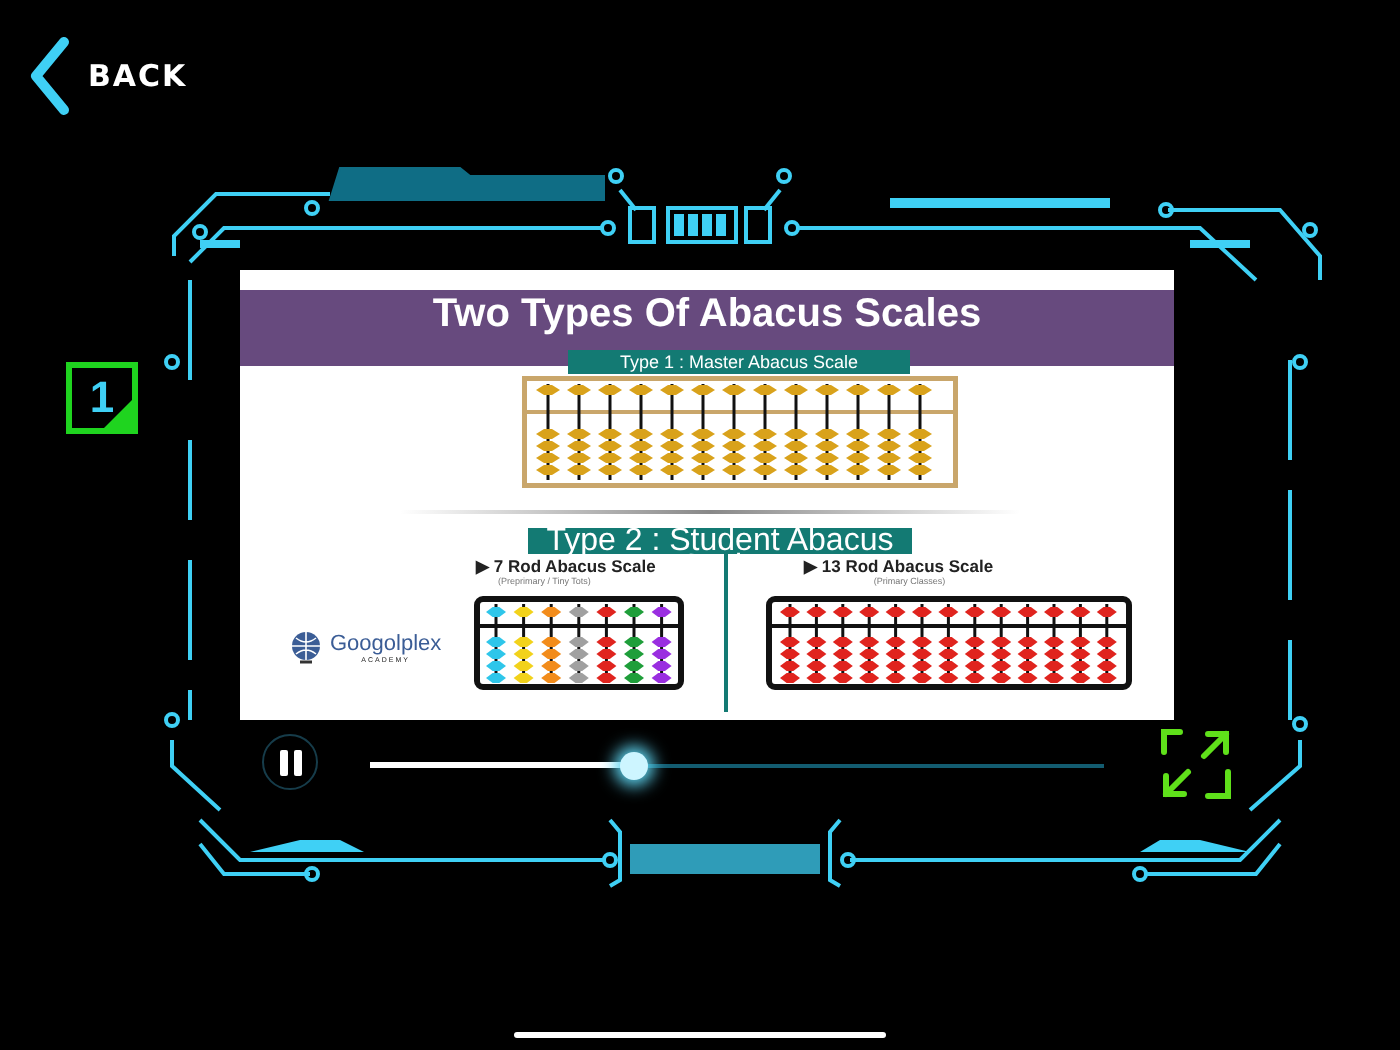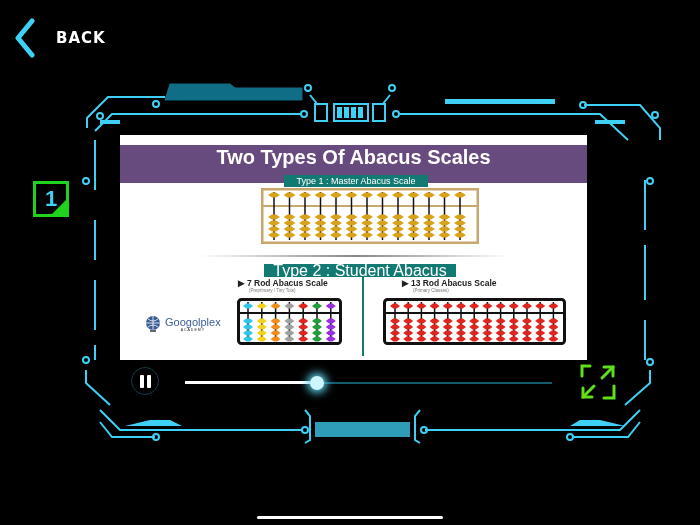--- a/index.html
+++ b/index.html
@@ -1,24 +1,24 @@
 <!DOCTYPE html>
 <html><head>
 <meta charset="utf-8">
 <style>
   html,body{margin:0;padding:0;background:#000;}
   body{width:700px;height:525px;position:relative;overflow:hidden;font-family:"Liberation Sans",sans-serif;}
   .abs{position:absolute;}
-  #back{left:14px;top:18px;display:flex;align-items:center;gap:20px;cursor:pointer;}
+  #back{left:14px;top:18px;display:flex;align-items:center;gap:8px;cursor:pointer;}
   #back .lbl{color:#fff;font-size:15px;font-weight:bold;letter-spacing:1px;font-family:"DejaVu Sans",sans-serif;}
   #frame{left:0;top:0;width:700px;height:525px;pointer-events:none;}
   #slide{left:120px;top:135px;width:467px;height:225px;background:#fff;}
   #slide-title{left:0;top:10px;width:467px;height:38px;background:#674a7e;color:#fff;font-weight:bold;font-size:20px;text-align:center;line-height:25px;}
   .tag{background:#137a73;color:#fff;font-size:9px;text-align:center;line-height:12px;}
-  #type1{left:164px;top:40px;width:144px;height:12px;}
+  #type1{left:164px;top:40px;width:171px;height:12px;}
   #type2{left:144px;top:129px;width:192px;height:13px;font-size:16px;line-height:13px;}
   #divider{left:242px;top:141px;width:2px;height:80px;background:#137a73;}
   #hsep{left:80px;top:120px;width:310px;height:2px;background:linear-gradient(90deg,transparent,#888,transparent);}
   .abacus{background:#fff;}
   .sub-h{font-size:8.5px;font-weight:bold;color:#222;}
   .sub-s{font-size:4.5px;color:#777;}
   #logo{left:24px;top:180px;display:flex;align-items:center;gap:3px;}
   #logo .name{color:#3b5d96;font-size:11px;}
   #logo .acad{font-size:3.5px;color:#222;letter-spacing:1px;text-align:center;}
   #page-num{left:33px;top:181px;width:36px;height:36px;border:3px solid #1fd41f;box-sizing:border-box;color:#3fd0f5;font-weight:bold;font-size:22px;text-align:center;line-height:30px;}
@@ -204,21 +204,21 @@
   </svg>
 
   <div id="hsep" class="abs"></div>
   <div id="type2" class="abs tag">Type 2 :   Student Abacus Scale</div>
   <div id="divider" class="abs"></div>
 
   <div class="abs" style="left:118px;top:143px;">
     <div class="sub-h">▶ 7 Rod Abacus Scale</div>
     <div class="sub-s" style="margin-left:11px">(Preprimary / Tiny Tots)</div>
   </div>
-  <div class="abs" style="left:282px;top:143px;">
+  <div class="abs" style="left:282px;top:143px;text-align:center;">
     <div class="sub-h">▶ 13 Rod Abacus Scale</div>
     <div class="sub-s" style="margin-left:11px">(Primary Classes)</div>
   </div>
 
   <svg class="abs" style="left:117px;top:163px;" width="105" height="47" viewBox="0 0 105 47">
     <rect x="1.5" y="1.5" width="102" height="44" rx="3" fill="#fff" stroke="#111" stroke-width="3"></rect>
     <line x1="2" y1="15" x2="103" y2="15" stroke="#111" stroke-width="2"></line>
     <g id="s7-rods">
         <line x1="11" x2="11" y1="4" y2="43" stroke="#111" stroke-width="1.5"></line>
         <polygon points="6,8 9.333333333333334,5.5 12.666666666666666,5.5 16,8 12.666666666666666,10.5 9.333333333333334,10.5" fill="#2ec6ea"></polygon>

